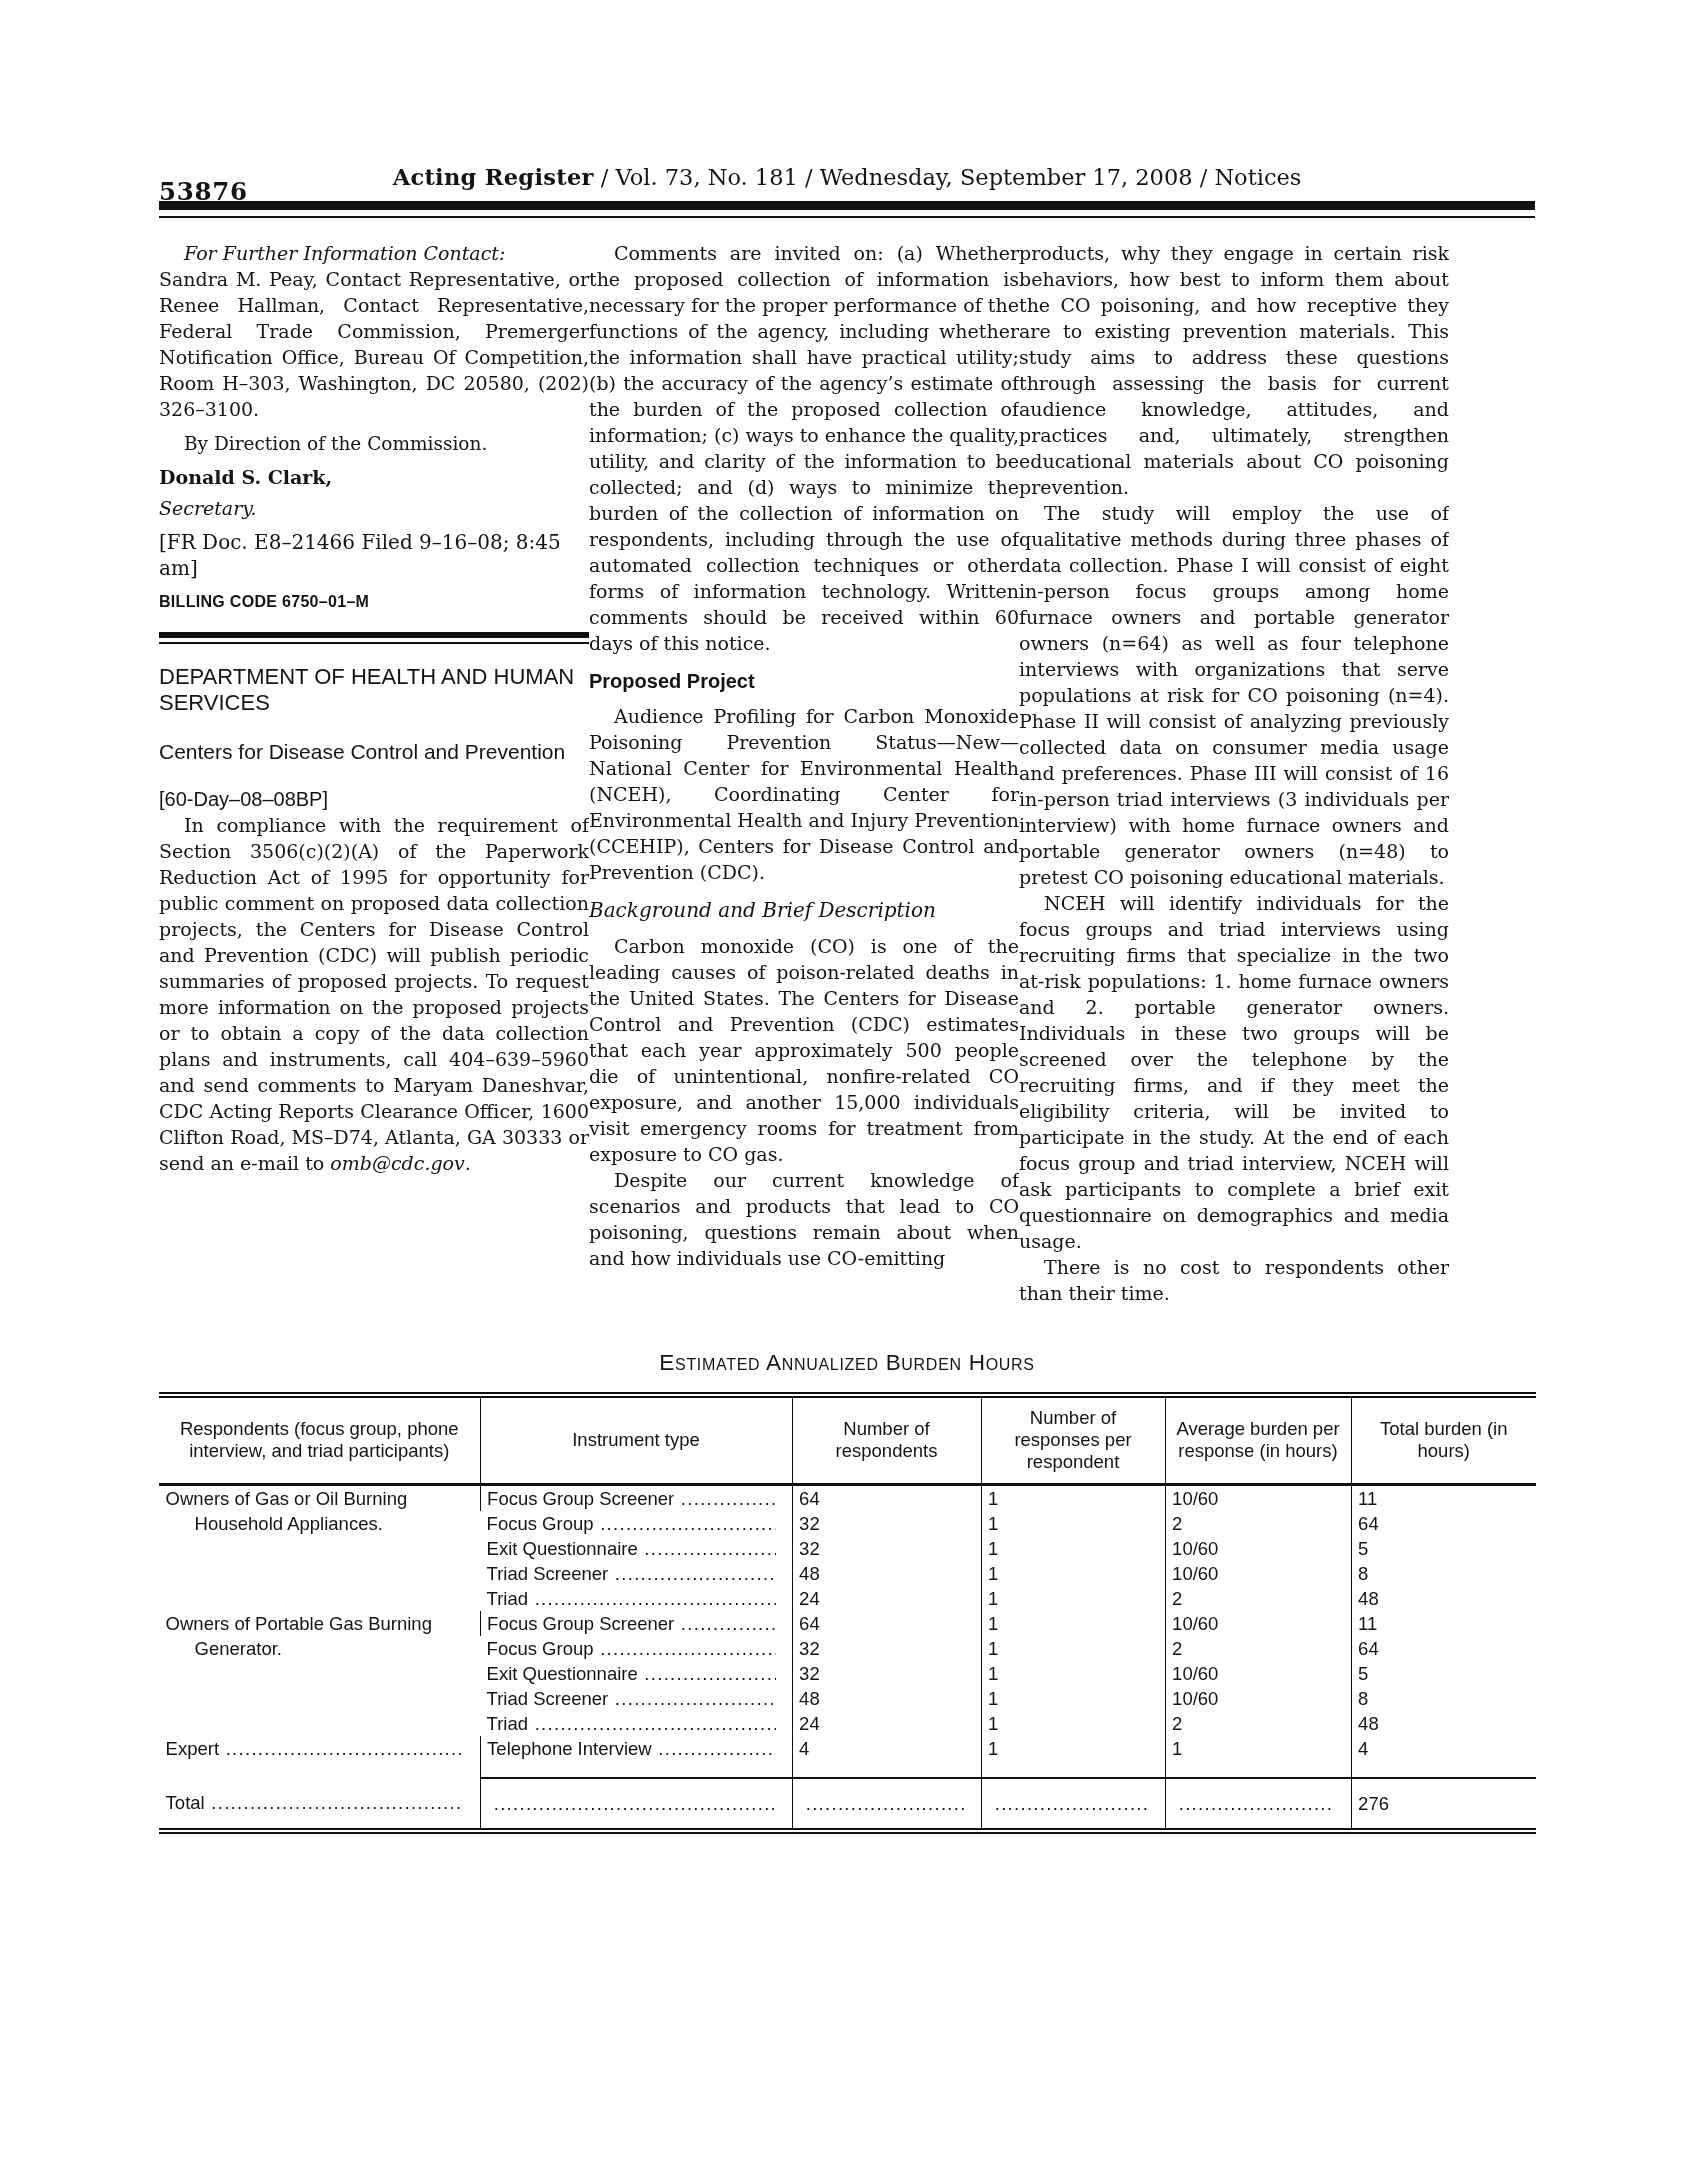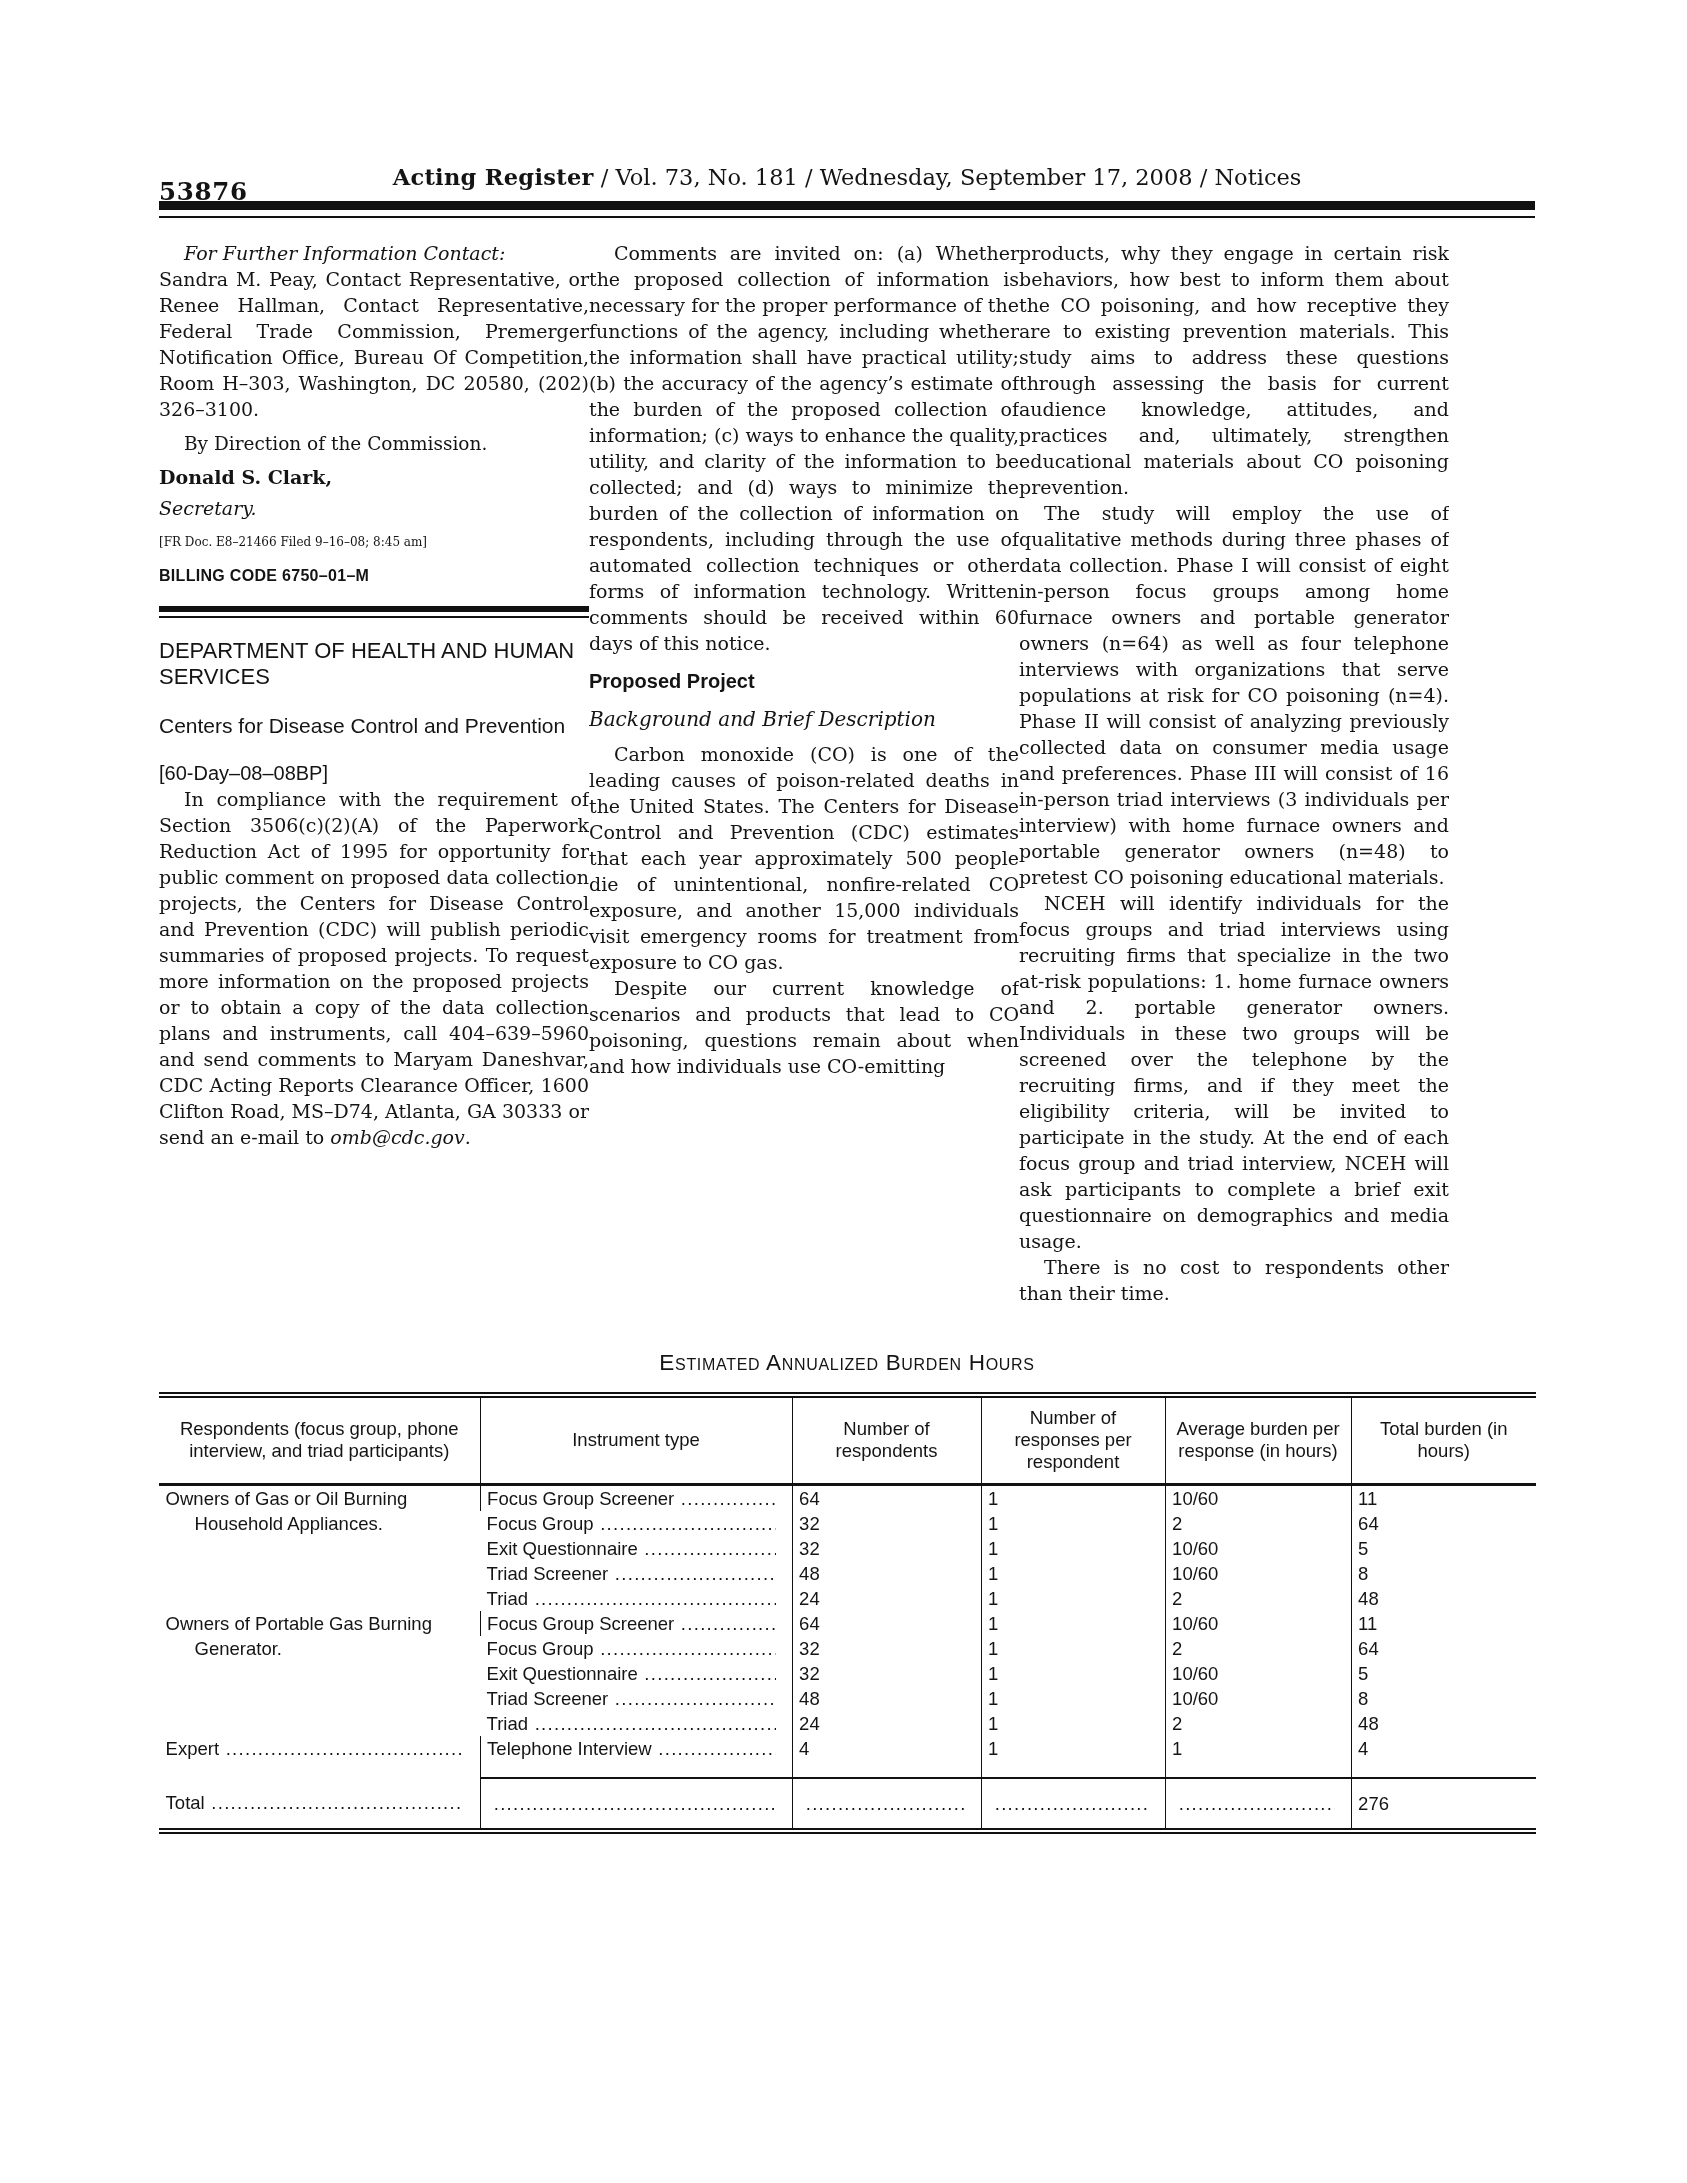--- a/index.html
+++ b/index.html
@@ -16,21 +16,21 @@
   .rule-thin  { height:2px;  background:#111; margin-top:6px; }
 
   
   .columns { display:flex; margin-top:22.5px; height:1093px; overflow:hidden; }
   .col { width:430px; overflow:hidden; font-size:19px; line-height:26px; text-align:justify; }
   .col p { margin:0; }
   p.indent { text-indent:25px; }
   .sig-name { font-weight:bold; margin-top:6.6px !important; }
   .sig-title { font-style:italic; margin-top:5.3px !important; }
   .by-direction { margin-top:9.3px !important; font-size:18.5px; }
-  .frdoc { margin-top:8px !important; font-size:12px; text-align:left; }
+  .frdoc { margin-top:8px !important; font-size:20px; text-align:left; }
   .billing { margin-top:8px !important; font-family:"Liberation Sans", sans-serif; font-weight:bold; font-size:16px; letter-spacing:0.3px; text-align:left; }
 
   .sect-rule { margin:17px 0 20px 0; }
   .sect-rule .a { height:5.3px; background:#111; }
   .sect-rule .b { height:2px; background:#111; margin-top:4.6px; }
 
   .dept, .agency, .notice-title, .docket {
       font-family:"Liberation Sans", sans-serif; font-weight:normal; text-align:left; margin:0; }
   .dept { font-size:22px; line-height:26px; margin-bottom:22.5px; }
   .agency { font-size:21px; line-height:26px; margin-bottom:21px; }
@@ -99,20 +99,21 @@
         </div>
       <h1 class="dept">DEPARTMENT OF HEALTH AND HUMAN SERVICES</h1>
       <h2 class="agency">Centers for Disease Control and Prevention</h2>
       <p class="docket">[60-Day–08–08BP]</p>
       <p class="indent"><span>In compliance with the requirement of Section 3506(c)(2)(A) of the Paperwork Reduction Act of 1995 for opportunity for public comment on proposed data collection projects, the Centers for Disease Control and Prevention (CDC) will publish periodic summaries of proposed projects. To request more information on the proposed projects or to obtain a copy of the data collection plans and instruments, call 404–639–5960 and send comments to Maryam Daneshvar, CDC Acting Reports Clearance Officer, 1600 Clifton Road, MS–D74, Atlanta, GA 30333 or send an e-mail to </span><em>omb@cdc.gov</em><span>.</span></p>
     </section>
 
     <section class="col">
       <p class="indent">Comments are invited on: (a) Whether the proposed collection of information is necessary for the proper performance of the functions of the agency, including whether the information shall have practical utility; (b) the accuracy of the agency’s estimate of the burden of the proposed collection of information; (c) ways to enhance the quality, utility, and clarity of the information to be collected; and (d) ways to minimize the burden of the collection of information on respondents, including through the use of automated collection techniques or other forms of information technology. Written comments should be received within 60 days of this notice.</p>
       <h3 class="h-serif-bold">Proposed Project</h3>
+      <p class="indent">Audience Profiling for Carbon Monoxide Poisoning Prevention Status—New—National Center for Environmental Health (NCEH), Coordinating Center for Environmental Health and Injury Prevention (CCEHIP), Centers for Disease Control and Prevention (CDC).</p>
       <h3 class="h-serif-italic">Background and Brief Description</h3>
       <p class="indent">Carbon monoxide (CO) is one of the leading causes of poison-related deaths in the United States. The Centers for Disease Control and Prevention (CDC) estimates that each year approximately 500 people die of unintentional, nonfire-related CO exposure, and another 15,000 individuals visit emergency rooms for treatment from exposure to CO gas.</p>
       <p class="indent">Despite our current knowledge of scenarios and products that lead to CO poisoning, questions remain about when and how individuals use CO-emitting</p>
     </section>
 
     <section class="col">
       <p>products, why they engage in certain risk behaviors, how best to inform them about the CO poisoning, and how receptive they are to existing prevention materials. This study aims to address these questions through assessing the basis for current audience knowledge, attitudes, and practices and, ultimately, strengthen educational materials about CO poisoning prevention.</p>
       <p class="indent">The study will employ the use of qualitative methods during three phases of data collection. Phase I will consist of eight in-person focus groups among home furnace owners and portable generator owners (n=64) as well as four telephone interviews with organizations that serve populations at risk for CO poisoning (n=4). Phase II will consist of analyzing previously collected data on consumer media usage and preferences. Phase III will consist of 16 in-person triad interviews (3 individuals per interview) with home furnace owners and portable generator owners (n=48) to pretest CO poisoning educational materials.</p>
       <p class="indent">NCEH will identify individuals for the focus groups and triad interviews using recruiting firms that specialize in the two at-risk populations: 1. home furnace owners and 2. portable generator owners. Individuals in these two groups will be screened over the telephone by the recruiting firms, and if they meet the eligibility criteria, will be invited to participate in the study. At the end of each focus group and triad interview, NCEH will ask participants to complete a brief exit questionnaire on demographics and media usage.</p>
       <p class="indent">There is no cost to respondents other than their time.</p>

